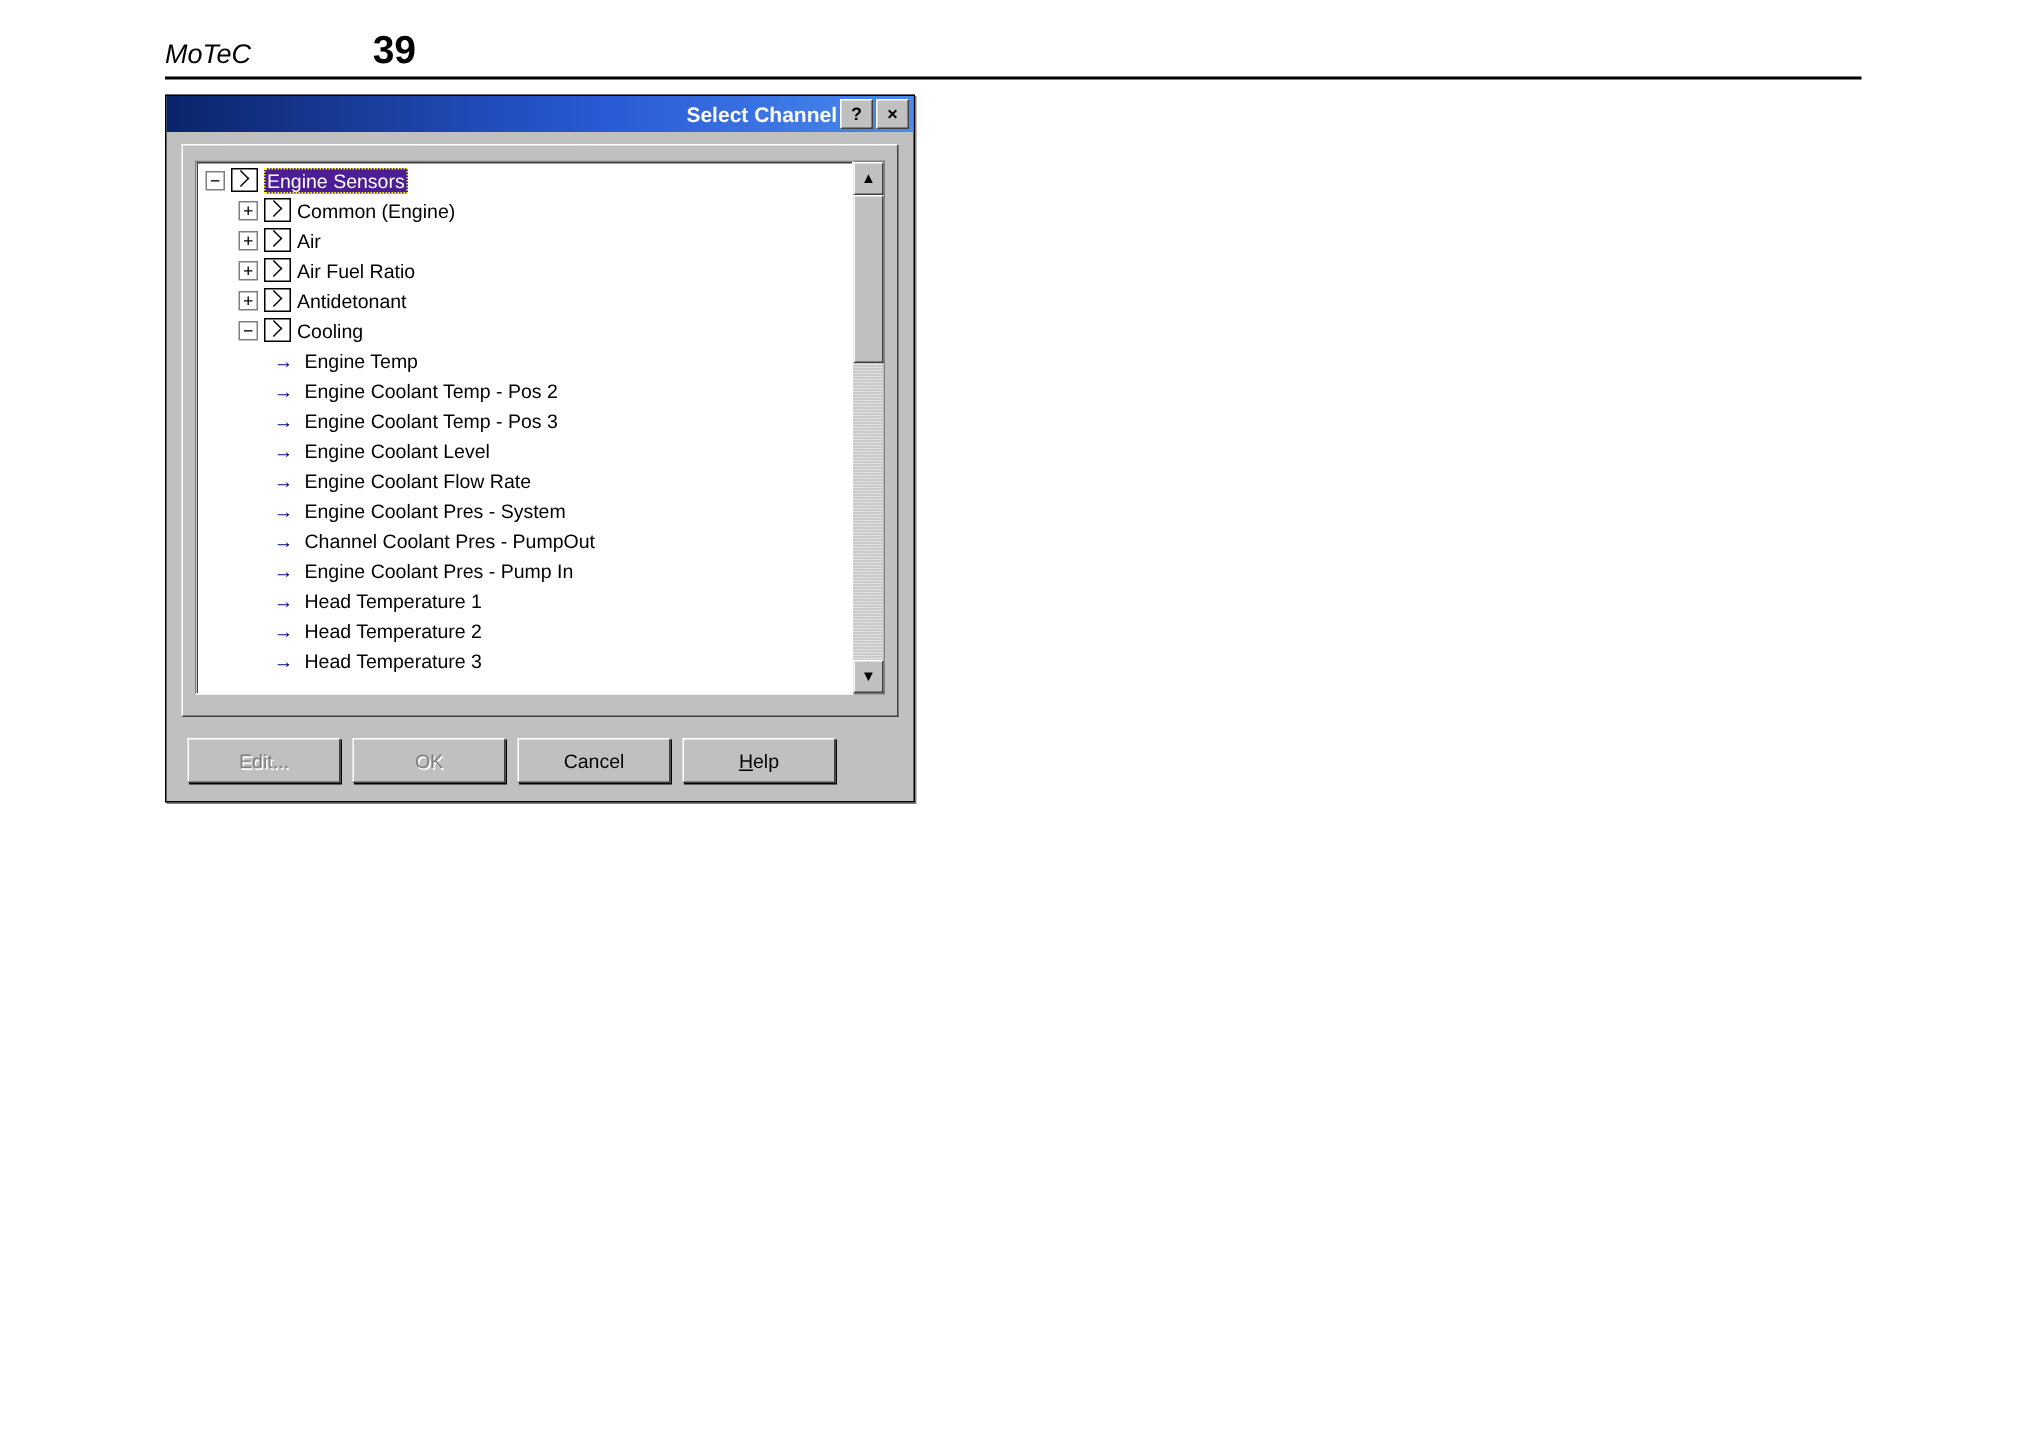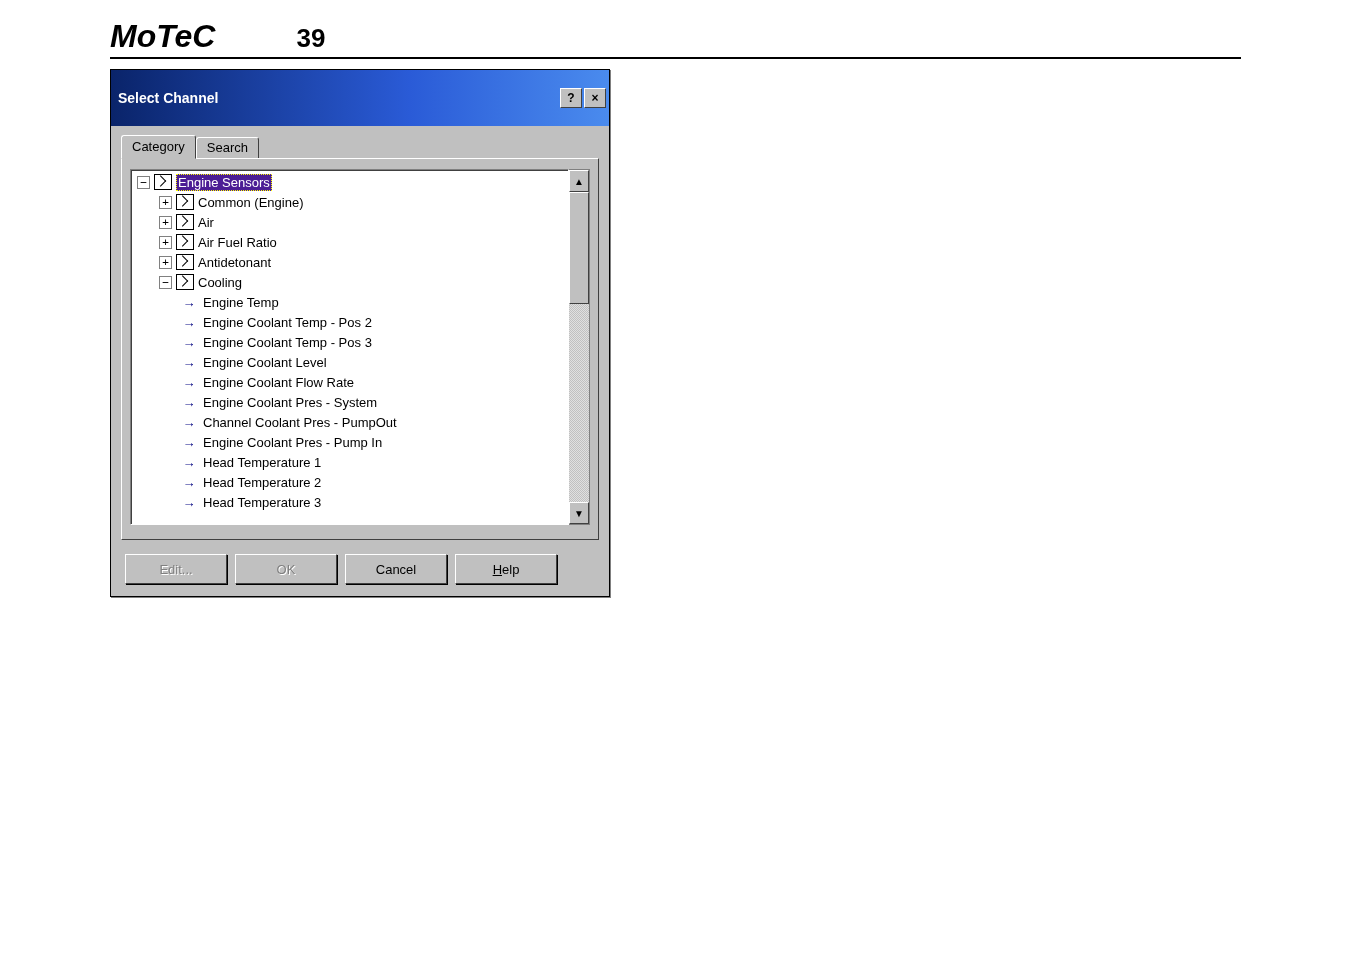--- a/index.html
+++ b/index.html
@@ -16,22 +16,22 @@
   }
   .doc-header {
     display: flex;
     align-items: baseline;
     border-bottom: 2px solid #000;
     padding-bottom: 2px;
     margin-bottom: 10px;
   }
   .brand {
     font-style: italic;
-    font-weight: bold;
-    font-size: 32px;
+    font-weight: normal;
+    font-size: 18px;
     flex: 0 0 auto;
     margin-right: 40px;
   }
   .doc-title {
     font-style: italic;
     font-weight: bold;
     font-size: 26px;
     flex: 1 1 auto;
     text-align: center;
   }
@@ -54,21 +54,22 @@
     box-shadow: 1px 1px 0 #808080;
     font-family: "MS Sans Serif", Tahoma, Arial, sans-serif;
     font-size: 14px;
   }
   .titlebar {
     height: 24px;
     background: linear-gradient(to right, #0a246a, #2a5bd7 60%, #4a8bee);
     color: #fff;
     display: flex;
     align-items: center;
-    padding: 16px 3px;
+    padding: 0 3px;
+    text-align: right;
   }
   .titlebar-text {
     font-weight: bold;
     flex: 1 1 auto;
     padding-left: 4px;
     font-size: 14px;
   }
   .title-btn {
     width: 20px;
     height: 18px;
@@ -265,24 +266,20 @@
   </div>
 
 
   <div class="dialog">
     <div class="titlebar">
       <div class="titlebar-text">Select Channel</div>
       <div class="title-btn">?</div>
       <div class="title-btn">×</div>
     </div>
     <div class="dlg-body">
-      <div class="tabstrip">
-        <div class="tab active">Category</div>
-        <div class="tab inactive">Search</div>
-      </div>
       <div class="tab-panel">
         <div class="tree-wrap">
           <div class="tree">
 
             <div class="node">
               <span class="ind w0"></span>
               <span class="expander">−</span>
               <span class="folder"></span>
               <span class="sel">Engine Sensors</span>
             </div>

